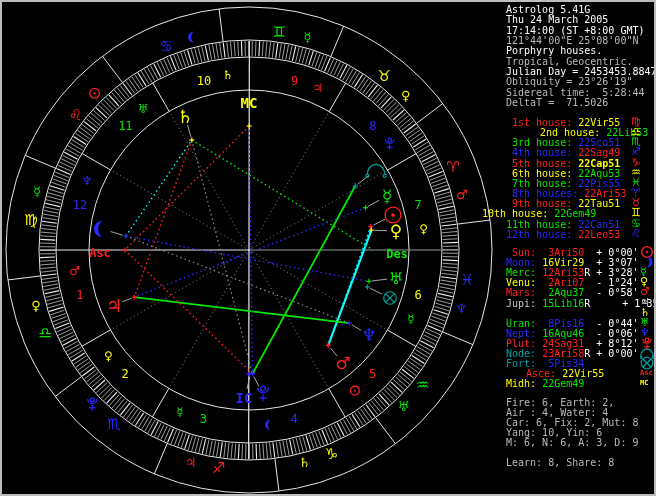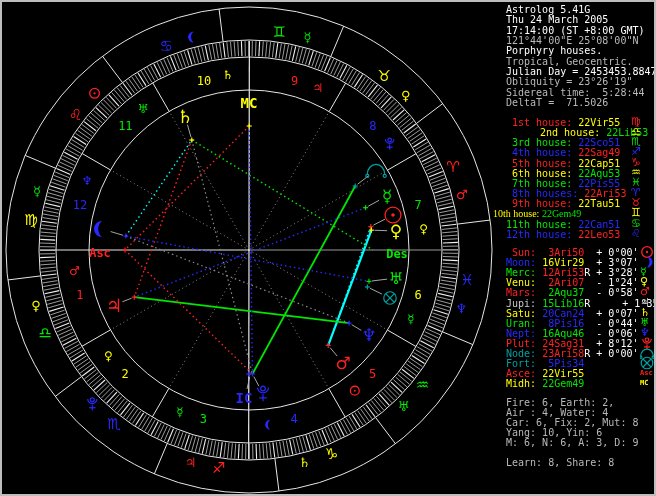--- a/index.html
+++ b/index.html
@@ -614,31 +614,31 @@
       <div class="prow" style="left: 504px; top: 85.8px;"><span style="color: rgb(184, 184, 184);">Sidereal time:  5:28:44</span></div>
       <div class="prow" style="left: 504px; top: 96.15px;"><span style="color: rgb(184, 184, 184);">DeltaT =  71.5026</span></div>
       <div class="prow" style="left: 504px; top: 116px;"><span style="color: rgb(255, 32, 32);"> 1st house: </span><span style="color: rgb(255, 255, 0);">22Vir55</span></div>
       <span class="pglyph" style="position: absolute; left: 629px; top: 115px; color: rgb(255, 32, 32); font-size: 11px;">♍</span>
       <div class="prow" style="left: 532px; top: 126.15px;"><span style="color: rgb(255, 255, 0);"> 2nd house: </span><span style="color: rgb(0, 232, 0);">22Lib53</span></div>
       <span class="pglyph" style="position: absolute; left: 629px; top: 125.15px; color: rgb(255, 255, 0); font-size: 11px;">♎</span>
       <div class="prow" style="left: 504px; top: 136.3px;"><span style="color: rgb(0, 232, 0);"> 3rd house: </span><span style="color: rgb(40, 40, 255);">22Sco51</span></div>
       <span class="pglyph" style="position: absolute; left: 629px; top: 135.3px; color: rgb(0, 232, 0); font-size: 11px;">♏</span>
       <div class="prow" style="left: 504px; top: 146.45px;"><span style="color: rgb(40, 40, 255);"> 4th house: </span><span style="color: rgb(255, 32, 32);">22Sag49</span></div>
       <span class="pglyph" style="position: absolute; left: 629px; top: 145.45px; color: rgb(40, 40, 255); font-size: 11px;">♐</span>
-      <div class="prow" style="left: 504px; top: 156.6px;"><span style="color: rgb(255, 32, 32);"> 5th house: </span><span style="color: rgb(255, 255, 0);">22Cap51</span></div>
+      <div class="prow" style="left: 504px; top: 156.6px;"><span style="color: rgb(255, 32, 32);"> 5th house: </span><span style="color: rgb(255, 255, 0); font-weight: bold;">22Cap51</span></div>
       <span class="pglyph" style="position: absolute; left: 629px; top: 155.6px; color: rgb(255, 32, 32); font-size: 11px;">♑</span>
       <div class="prow" style="left: 504px; top: 166.75px;"><span style="color: rgb(255, 255, 0);"> 6th house: </span><span style="color: rgb(0, 232, 0);">22Aqu53</span></div>
       <span class="pglyph" style="position: absolute; left: 629px; top: 165.75px; color: rgb(255, 255, 0); font-size: 11px;">♒</span>
       <div class="prow" style="left: 504px; top: 176.9px;"><span style="color: rgb(0, 232, 0);"> 7th house: </span><span style="color: rgb(40, 40, 255);">22Pis55</span></div>
       <span class="pglyph" style="position: absolute; left: 629px; top: 175.9px; color: rgb(0, 232, 0); font-size: 11px;">♓</span>
       <div class="prow" style="left: 504px; top: 187.05px;"><span style="color: rgb(40, 40, 255);"> 8th houses: </span><span style="color: rgb(255, 32, 32);">22Ari53</span></div>
       <span class="pglyph" style="position: absolute; left: 629px; top: 186.05px; color: rgb(40, 40, 255); font-size: 11px;">♈</span>
       <div class="prow" style="left: 504px; top: 197.2px;"><span style="color: rgb(255, 32, 32);"> 9th house: </span><span style="color: rgb(255, 255, 0);">22Tau51</span></div>
       <span class="pglyph" style="position: absolute; left: 629px; top: 196.2px; color: rgb(255, 32, 32); font-size: 11px;">♉</span>
-      <div class="prow" style="left: 491px; top: 207.35px; font-family: Liberation Serif, serif;"><span style="color: rgb(255, 255, 0);">10th house: </span><span style="color: rgb(0, 232, 0);">22Gem49</span></div>
+      <div class="prow" style="left: 480px; top: 207.35px;"><span style="color: rgb(255, 255, 0);">10th house: </span><span style="color: rgb(0, 232, 0);">22Gem49</span></div>
       <span class="pglyph" style="position: absolute; left: 629px; top: 206.35px; color: rgb(255, 255, 0); font-size: 11px;">♊</span>
       <div class="prow" style="left: 504px; top: 217.5px;"><span style="color: rgb(0, 232, 0);">11th house: </span><span style="color: rgb(40, 40, 255);">22Can51</span></div>
       <span class="pglyph" style="position: absolute; left: 629px; top: 216.5px; color: rgb(0, 232, 0); font-size: 11px;">♋</span>
       <div class="prow" style="left: 504px; top: 227.65px;"><span style="color: rgb(40, 40, 255);">12th house: </span><span style="color: rgb(255, 32, 32);">22Leo53</span></div>
       <span class="pglyph" style="position: absolute; left: 629px; top: 226.65px; color: rgb(40, 40, 255); font-size: 11px;">♌</span>
       <div class="prow" style="left: 504px; top: 246px;"><span style="color: rgb(255, 32, 32);"> Sun: </span><span style="color: rgb(255, 32, 32);"> 3Ari50</span><span style="color: rgb(255, 255, 255);"> </span><span style="color: rgb(255, 255, 255);"> + 0°00'</span></div>
       <span class="pglyph" style="left: 638px; top: 243px; position: absolute;"><svg width="14" height="14">
           <g>
             <circle cx="7" cy="7" r="5.28" stroke="#ff2020" fill="none" stroke-width="1.3"></circle>
             <circle cx="7" cy="7" r="1.2000000000000002" fill="#ff2020"></circle>
@@ -651,21 +651,20 @@
           </g>
         </svg></span>
       <div class="prow" style="left: 504px; top: 266.2px;"><span style="color: rgb(0, 232, 0);">Merc: </span><span style="color: rgb(255, 32, 32);">12Ari53</span><span style="color: rgb(255, 255, 255);">R</span><span style="color: rgb(255, 255, 255);"> + 3°28'</span></div>
       <span class="pglyph" style="position: absolute; left: 638px; top: 265.2px; color: rgb(0, 232, 0); font-size: 11px;">☿</span>
       <div class="prow" style="left: 504px; top: 276.3px;"><span style="color: rgb(255, 255, 0);">Venu: </span><span style="color: rgb(255, 32, 32);"> 2Ari07</span><span style="color: rgb(255, 255, 255);"> </span><span style="color: rgb(255, 255, 255);"> - 1°24'</span></div>
       <span class="pglyph" style="position: absolute; left: 638px; top: 275.3px; color: rgb(255, 255, 0); font-size: 11px;">♀</span>
       <div class="prow" style="left: 504px; top: 286.4px;"><span style="color: rgb(255, 32, 32);">Mars: </span><span style="color: rgb(0, 232, 0);"> 2Aqu37</span><span style="color: rgb(255, 255, 255);"> </span><span style="color: rgb(255, 255, 255);"> - 0°58'</span></div>
       <span class="pglyph" style="position: absolute; left: 638px; top: 285.4px; color: rgb(255, 32, 32); font-size: 11px;">♂</span>
       <div class="prow" style="left: 504px; top: 296.5px;"><span style="color: rgb(200, 200, 200);">Jupi: </span><span style="color: rgb(0, 232, 0);">15Lib16</span><span style="color: rgb(255, 255, 255);">R</span><span style="color: rgb(255, 255, 255); padding-left: 26px;"> + 1°35'</span></div>
       <span class="pglyph" style="position: absolute; left: 638px; top: 295.5px; color: rgb(200, 200, 200); font-size: 11px;">♃</span>
-      <div class="prow" style="left: 504px; top: 306.6px;"><span style="color: rgb(255, 255, 0);">Satu: </span><span style="color: rgb(40, 40, 255);">20Can24</span><span style="color: rgb(255, 255, 255);"> </span><span style="color: rgb(255, 255, 255);"> + 0°07'</span></div>
       <span class="pglyph" style="position: absolute; left: 638px; top: 305.6px; color: rgb(255, 255, 0); font-size: 11px;">♄</span>
       <div class="prow" style="left: 504px; top: 316.7px;"><span style="color: rgb(0, 232, 0);">Uran: </span><span style="color: rgb(40, 40, 255);"> 8Pis16</span><span style="color: rgb(255, 255, 255);"> </span><span style="color: rgb(255, 255, 255);"> - 0°44'</span></div>
       <span class="pglyph" style="position: absolute; left: 638px; top: 315.7px; color: rgb(0, 232, 0); font-size: 11px;">♅</span>
       <div class="prow" style="left: 504px; top: 326.8px;"><span style="color: rgb(40, 40, 255);">Nept: </span><span style="color: rgb(0, 232, 0);">16Aqu46</span><span style="color: rgb(255, 255, 255);"> </span><span style="color: rgb(255, 255, 255);"> - 0°06'</span></div>
       <span class="pglyph" style="position: absolute; left: 638px; top: 325.8px; color: rgb(40, 40, 255); font-size: 11px;">♆</span>
       <div class="prow" style="left: 504px; top: 336.9px;"><span style="color: rgb(255, 32, 32);">Plut: </span><span style="color: rgb(255, 32, 32);">24Sag31</span><span style="color: rgb(255, 255, 255);"> </span><span style="color: rgb(255, 255, 255); margin-top: 40px;"> + 8°12'</span></div>
       <span class="pglyph" style="left: 638px; top: 333.9px; position: absolute;"><svg width="14" height="14">
           <g>
             <line x1="7" y1="8.2" x2="7" y2="13.5" stroke="#ff2020" stroke-width="1.2"></line>
             <line x1="4" y1="11" x2="10" y2="11" stroke="#ff2020" stroke-width="1.2"></line>
@@ -682,21 +681,21 @@
           </g>
         </svg></span>
       <div class="prow" style="left: 504px; top: 357.1px;"><span style="color: rgb(0, 160, 160);">Fort: </span><span style="color: rgb(40, 40, 255);"> 5Pis34</span><span style="color: rgb(255, 255, 255);"> </span></div>
       <span class="pglyph" style="left: 638px; top: 354.1px; position: absolute;"><svg width="14" height="14">
           <g>
             <circle cx="7" cy="7" r="5.76" stroke="#00a0a0" fill="none" stroke-width="1.2"></circle>
             <line x1="2.968" y1="2.968" x2="11.032" y2="11.032" stroke="#00a0a0" stroke-width="1.2"></line>
             <line x1="2.968" y1="11.032" x2="11.032" y2="2.968" stroke="#00a0a0" stroke-width="1.2"></line>
           </g>
         </svg></span>
-      <div class="prow" style="left: 504px; top: 367.2px;"><span style="color: rgb(255, 32, 32);">Asce: </span><span style="color: rgb(255, 255, 0);">22Vir55</span><span style="color: rgb(255, 255, 255);"> </span></div>
+      <div class="prow" style="left: 504px; top: 367.2px;"><span style="color: rgb(255, 32, 32); margin-left: 20px;">Asce: </span><span style="color: rgb(255, 255, 0);">22Vir55</span><span style="color: rgb(255, 255, 255);"> </span></div>
       <span class="pglyph" style="position: absolute; left: 638px; top: 366.2px; color: rgb(255, 32, 32); font-size: 7px; font-family: &quot;DejaVu Sans Mono&quot;, monospace; font-weight: bold;">Asc</span>
       <div class="prow" style="left: 504px; top: 377.3px;"><span style="color: rgb(255, 255, 0);">Midh: </span><span style="color: rgb(0, 232, 0);">22Gem49</span><span style="color: rgb(255, 255, 255);"> </span></div>
       <span class="pglyph" style="position: absolute; left: 638px; top: 376.3px; color: rgb(255, 255, 0); font-size: 7px; font-family: &quot;DejaVu Sans Mono&quot;, monospace; font-weight: bold;">MC</span>
       <div class="prow" style="left: 504px; top: 396px;"><span style="color: rgb(184, 184, 184);">Fire: 6, Earth: 2,</span></div>
       <div class="prow" style="left: 504px; top: 405.95px;"><span style="color: rgb(184, 184, 184);">Air : 4, Water: 4</span></div>
       <div class="prow" style="left: 504px; top: 415.9px;"><span style="color: rgb(184, 184, 184);">Car: 6, Fix: 2, Mut: 8</span></div>
       <div class="prow" style="left: 504px; top: 425.85px;"><span style="color: rgb(184, 184, 184);">Yang: 10, Yin: 6</span></div>
       <div class="prow" style="left: 504px; top: 435.8px; text-decoration: underline;"><span style="color: rgb(184, 184, 184);">M: 6, N: 6, A: 3, D: 9</span></div>
       <div class="prow" style="left: 504px; top: 455.7px;"><span style="color: rgb(184, 184, 184);">Learn: 8, Share: 8</span></div>
     </div>

